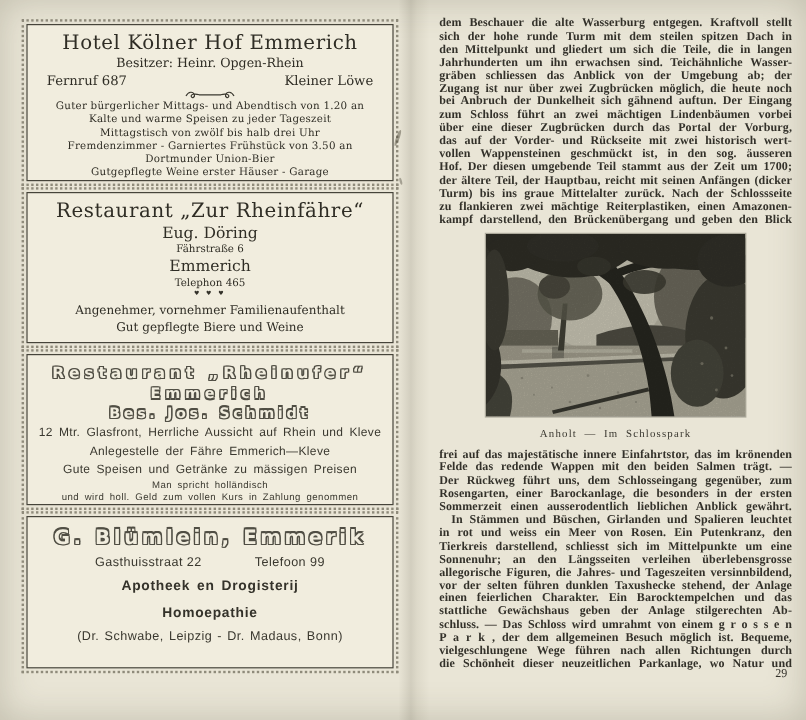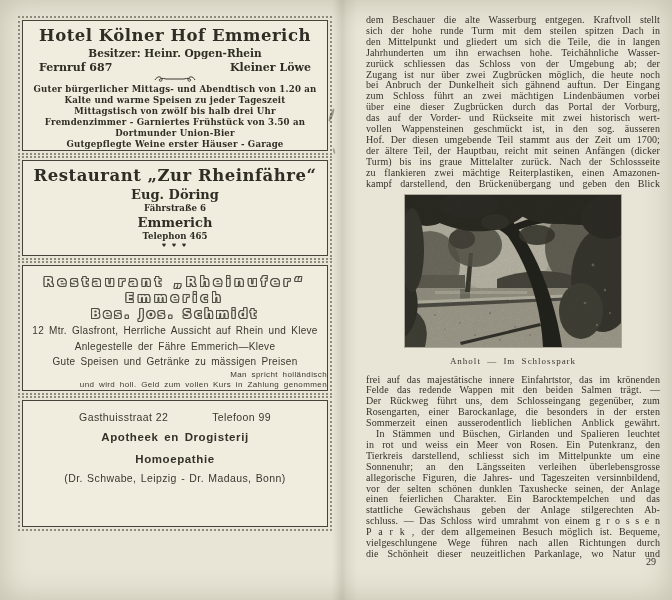--- a/index.html
+++ b/index.html
@@ -13,60 +13,60 @@
         background:rgba(70,66,52,.45);transform:rotate(18deg);}
   .smudge2{position:absolute;left:333px;top:148px;width:2px;height:6px;border-radius:50%;
         background:rgba(70,66,52,.4);transform:rotate(-14deg);}
 
   
   .page-left{position:absolute;left:0;top:0;width:352px;height:600px;}
   .ads{position:absolute;left:22px;top:20px;width:306px;}
   .ad{box-sizing:border-box;background:#f1edde;border:1px solid #46443a;
       outline:2px dotted #8f8b7b;outline-offset:2px;margin-bottom:9px;
       overflow:hidden;color:#34322a;}
-  .fraktur{font-family:"DejaVu Serif", serif;font-weight:bold;color:#2f2d25;}
+  .fraktur{font-family:"DejaVu Serif", serif;font-weight:normal;color:#2f2d25;}
   .ad1{height:131px;padding-top:5px;}
   .t-lg{font-size:16.5px;text-align:center;line-height:20px;letter-spacing:.5px;}
   .t-owner{font-size:10.5px;text-align:center;line-height:14px;}
   .info-row{display:flex;justify-content:space-between;padding:0 16px;font-size:11px;line-height:15px;}
   .flourish{text-align:center;height:9px;line-height:6px;}
   .sm-frak{font-size:8.6px;line-height:11px;text-align:center;letter-spacing:.2px;}
   .sm-frak-left{font-size:8.6px;line-height:11px;text-align:left;padding-left:12px;letter-spacing:.2px;}
-  .ad2{height:96px;padding-top:5px;}
+  .ad2{height:126px;padding-top:5px;}
   .t-md{font-size:13px;text-align:center;line-height:17px;}
   .t-xs{font-size:8.6px;text-align:center;line-height:11px;}
   .hearts{text-align:center;font-size:5px;line-height:7px;letter-spacing:2px;color:#34322a;
           font-family:"DejaVu Sans", sans-serif;}
   .body-frak{font-size:10px;line-height:14px;text-align:center;margin-top:4px;}
   .outline{font-family:"DejaVu Sans", sans-serif;font-weight:bold;color:#f1edde;
      text-shadow:-1px -1px 0 #504e44,1px -1px 0 #504e44,-1px 1px 0 #504e44,1px 1px 0 #504e44,
                  0 -1px 0 #504e44,0 1px 0 #504e44,-1px 0 0 #504e44,1px 0 0 #504e44;
      text-align:center;}
   .ad3{height:126px;padding-top:7px;}
   .o1{font-size:13px;letter-spacing:4px;line-height:17px;}
   .o2{font-size:12px;letter-spacing:4px;line-height:16px;}
   .o3{font-size:12px;letter-spacing:3px;line-height:17px;}
   .sans-line{font-family:"Liberation Sans", sans-serif;font-size:10px;line-height:15.5px;
      text-align:center;letter-spacing:.3px;word-spacing:2px;color:#3a382f;}
   .sans-small{font-family:"Liberation Sans", sans-serif;font-size:8px;line-height:10.5px;
-     text-align:right;letter-spacing:.4px;word-spacing:2px;color:#3a382f;}
+     text-align:center;letter-spacing:.4px;word-spacing:2px;color:#3a382f;}
   .ad4{height:127px;padding-top:6px;}
   .o-big{font-size:16.5px;letter-spacing:3px;line-height:22px;}
   .addr-row{display:flex;justify-content:center;gap:44px;margin-top:4px;
      font-family:"Liberation Sans", sans-serif;font-size:10.5px;color:#3a382f;letter-spacing:.4px;}
   .bold-sans{font-family:"Liberation Sans", sans-serif;font-weight:bold;font-size:11.5px;
      line-height:16px;text-align:center;letter-spacing:.6px;word-spacing:2px;color:#34322a;margin-top:6px;}
   .plain-sans{font-family:"Liberation Sans", sans-serif;font-size:10.5px;line-height:18px;
      text-align:center;letter-spacing:.4px;word-spacing:1px;color:#3a382f;margin-top:2px;}
 
   
   .page-right{position:absolute;left:352px;top:0;width:320px;height:600px;}
   .textcol{position:absolute;left:14px;top:15px;width:294px;}
   .tline{font-size:10px;line-height:10.9px;color:#33312a;text-align:justify;
-         text-align-last:justify;letter-spacing:.1px;}
+         text-align-last:justify;letter-spacing:.1px;font-weight:bold;}
   .indent-first > .tline:first-child{text-indent:10px;}
   .photo-wrap{width:216px;margin:5px auto 0;box-shadow:0 0 0 1px rgba(60,57,45,.35);
         line-height:0;}
   .caption{margin-top:9px;text-align:center;font-size:9px;letter-spacing:1px;
         word-spacing:3px;color:#3a3830;}
   .blk2{margin-top:9px;}
   .page-number{position:absolute;right:16px;top:556px;font-size:10px;color:#33312a;}
 </style>
 </head>
 <body>
@@ -121,41 +121,42 @@
             <div>Anlegestelle der Fähre Emmerich—Kleve</div>
             <div>Gute Speisen und Getränke zu mässigen Preisen</div>
           </div>
         <div class="sans-small">
             <div>Man spricht holländisch</div>
             <div>und wird holl. Geld zum vollen Kurs in Zahlung genommen</div>
           </div>
       </div>
 
       <div class="ad ad4">
+        <div class="outline o-big">G. Blümlein, Emmerik</div>
         <div class="addr-row">
           <span>Gasthuisstraat 22</span>
           <span>Telefoon 99</span>
         </div>
         <div class="bold-sans">Apotheek en Drogisterij</div>
         <div class="bold-sans">Homoepathie</div>
         <div class="plain-sans">(Dr. Schwabe, Leipzig  -  Dr. Madaus, Bonn)</div>
       </div>
 
     </div>
   </div>
 
   <div class="page-right">
     <div class="textcol">
 
       <div>
           <div class="tline">dem Beschauer die alte Wasserburg entgegen. Kraftvoll stellt</div>
           <div class="tline">sich der hohe runde Turm mit dem steilen spitzen Dach in</div>
           <div class="tline">den Mittelpunkt und gliedert um sich die Teile, die in langen</div>
-          <div class="tline">Jahrhunderten um ihn erwachsen hohe.  Teichähnliche Wasser-</div>
-          <div class="tline">zurück schliessen das Schloss von der Umgebung ab; der</div>
+          <div class="tline">Jahrhunderten um ihn erwachsen sind.  Teichähnliche Wasser-</div>
+          <div class="tline">gräben schliessen das Anblick von der Umgebung ab; der</div>
           <div class="tline">Zugang ist nur über zwei Zugbrücken möglich, die heute noch</div>
           <div class="tline">bei Anbruch der Dunkelheit sich gähnend auftun. Der Eingang</div>
           <div class="tline">zum Schloss führt an zwei mächtigen Lindenbäumen vorbei</div>
           <div class="tline">über eine dieser Zugbrücken durch das Portal der Vorburg,</div>
           <div class="tline">das auf der Vorder- und Rückseite mit zwei historisch wert-</div>
           <div class="tline">vollen Wappensteinen geschmückt ist, in den sog. äusseren</div>
           <div class="tline">Hof. Der diesen umgebende Teil stammt aus der Zeit um 1700;</div>
           <div class="tline">der ältere Teil, der Hauptbau, reicht mit seinen Anfängen (dicker</div>
           <div class="tline">Turm) bis ins graue Mittelalter zurück.  Nach der Schlossseite</div>
           <div class="tline">zu flankieren zwei mächtige Reiterplastiken, einen Amazonen-</div>
@@ -233,21 +234,21 @@
           <div class="tline">Der Rückweg führt uns, dem Schlosseingang gegenüber, zum</div>
           <div class="tline">Rosengarten, einer Barockanlage, die besonders in der ersten</div>
           <div class="tline">Sommerzeit einen ausserodentlich lieblichen Anblick gewährt.</div>
         </div>
       <div class="indent-first">
           <div class="tline">In Stämmen und Büschen, Girlanden und Spalieren leuchtet</div>
           <div class="tline">in rot und weiss ein Meer von Rosen.  Ein Putenkranz, den</div>
           <div class="tline">Tierkreis darstellend, schliesst sich im Mittelpunkte um eine</div>
           <div class="tline">Sonnenuhr; an den Längsseiten verleihen überlebensgrosse</div>
           <div class="tline">allegorische Figuren, die Jahres- und Tageszeiten versinnbildend,</div>
-          <div class="tline">vor der selten schönen dunklen Taxushecke seinen, der Anlage</div>
+          <div class="tline">vor der selten führen dunklen Taxushecke stehend, der Anlage</div>
           <div class="tline">einen feierlichen Charakter.  Ein Barocktempelchen und das</div>
           <div class="tline">stattliche Gewächshaus geben der Anlage stilgerechten Ab-</div>
           <div class="tline">schluss. — Das Schloss wird umrahmt von einem g r o s s e n</div>
           <div class="tline">P a r k , der dem allgemeinen Besuch möglich ist.  Bequeme,</div>
           <div class="tline">vielgeschlungene Wege führen nach allen Richtungen durch</div>
           <div class="tline">die Schönheit dieser neuzeitlichen Parkanlage, wo Natur und</div>
         </div>
     </div>
 
     <div class="page-number">29</div>

